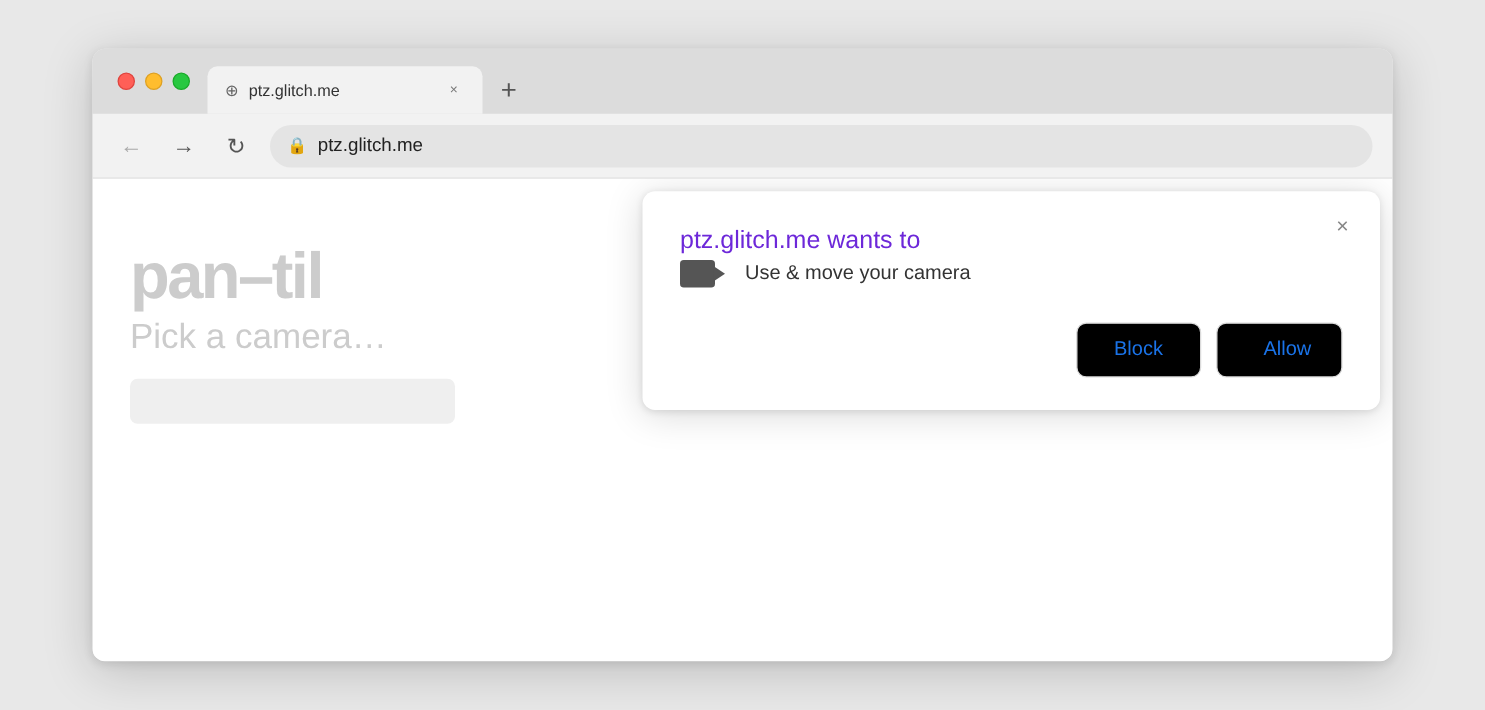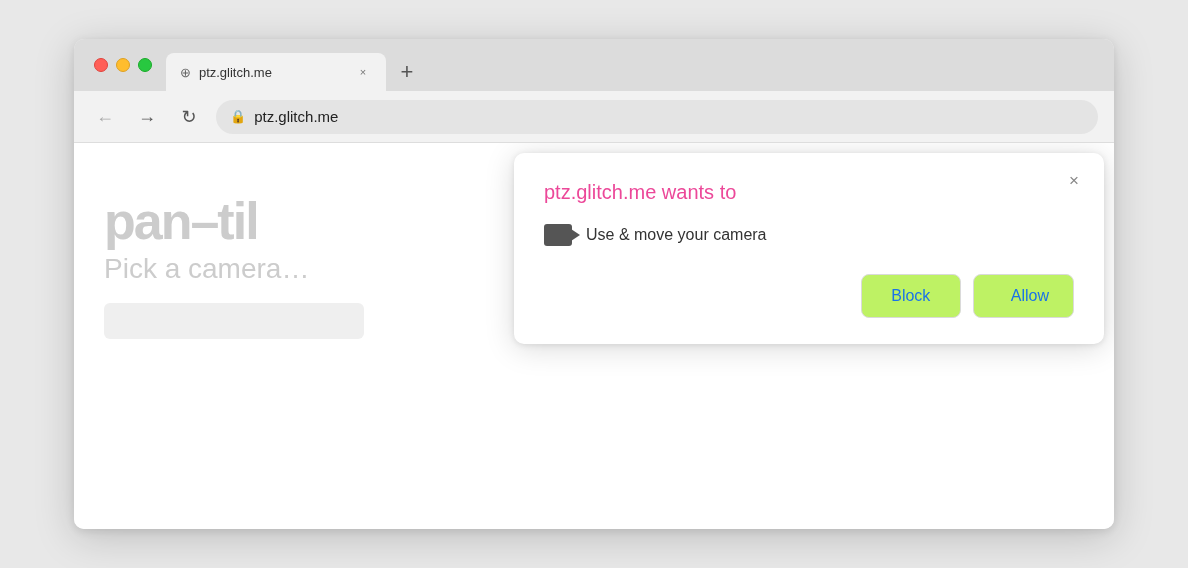--- a/index.html
+++ b/index.html
@@ -218,28 +218,28 @@
       justify-content: center;
       font-size: 17px;
       color: #888;
       cursor: pointer;
       border-radius: 4px;
     }
 
     .popup-title {
       font-size: 20px;
       font-weight: 400;
-      color: #ec4899;
-      margin-bottom: 20px;
+      color: #6d28d9;
+      margin-bottom: 4px;
     }
 
     .popup-permission-row {
       display: flex;
       align-items: center;
-      gap: 14px;
+      gap: 24px;
       margin-bottom: 28px;
     }
 
     .camera-icon {
       width: 28px;
       height: 22px;
       background: #555;
       border-radius: 3px;
       position: relative;
       display: flex;
@@ -267,21 +267,21 @@
       display: flex;
       justify-content: flex-end;
       gap: 12px;
     }
 
     .popup-btn {
       height: 44px;
       min-width: 100px;
       border: 1.5px solid #dadada;
       border-radius: 8px;
-      background: #bef264;
+      background: #000000;
       font-size: 16px;
       font-weight: 500;
       cursor: pointer;
       padding: 0 24px;
       display: flex;
       align-items: center;
       justify-content: center;
     }
 
     .popup-btn-block {

